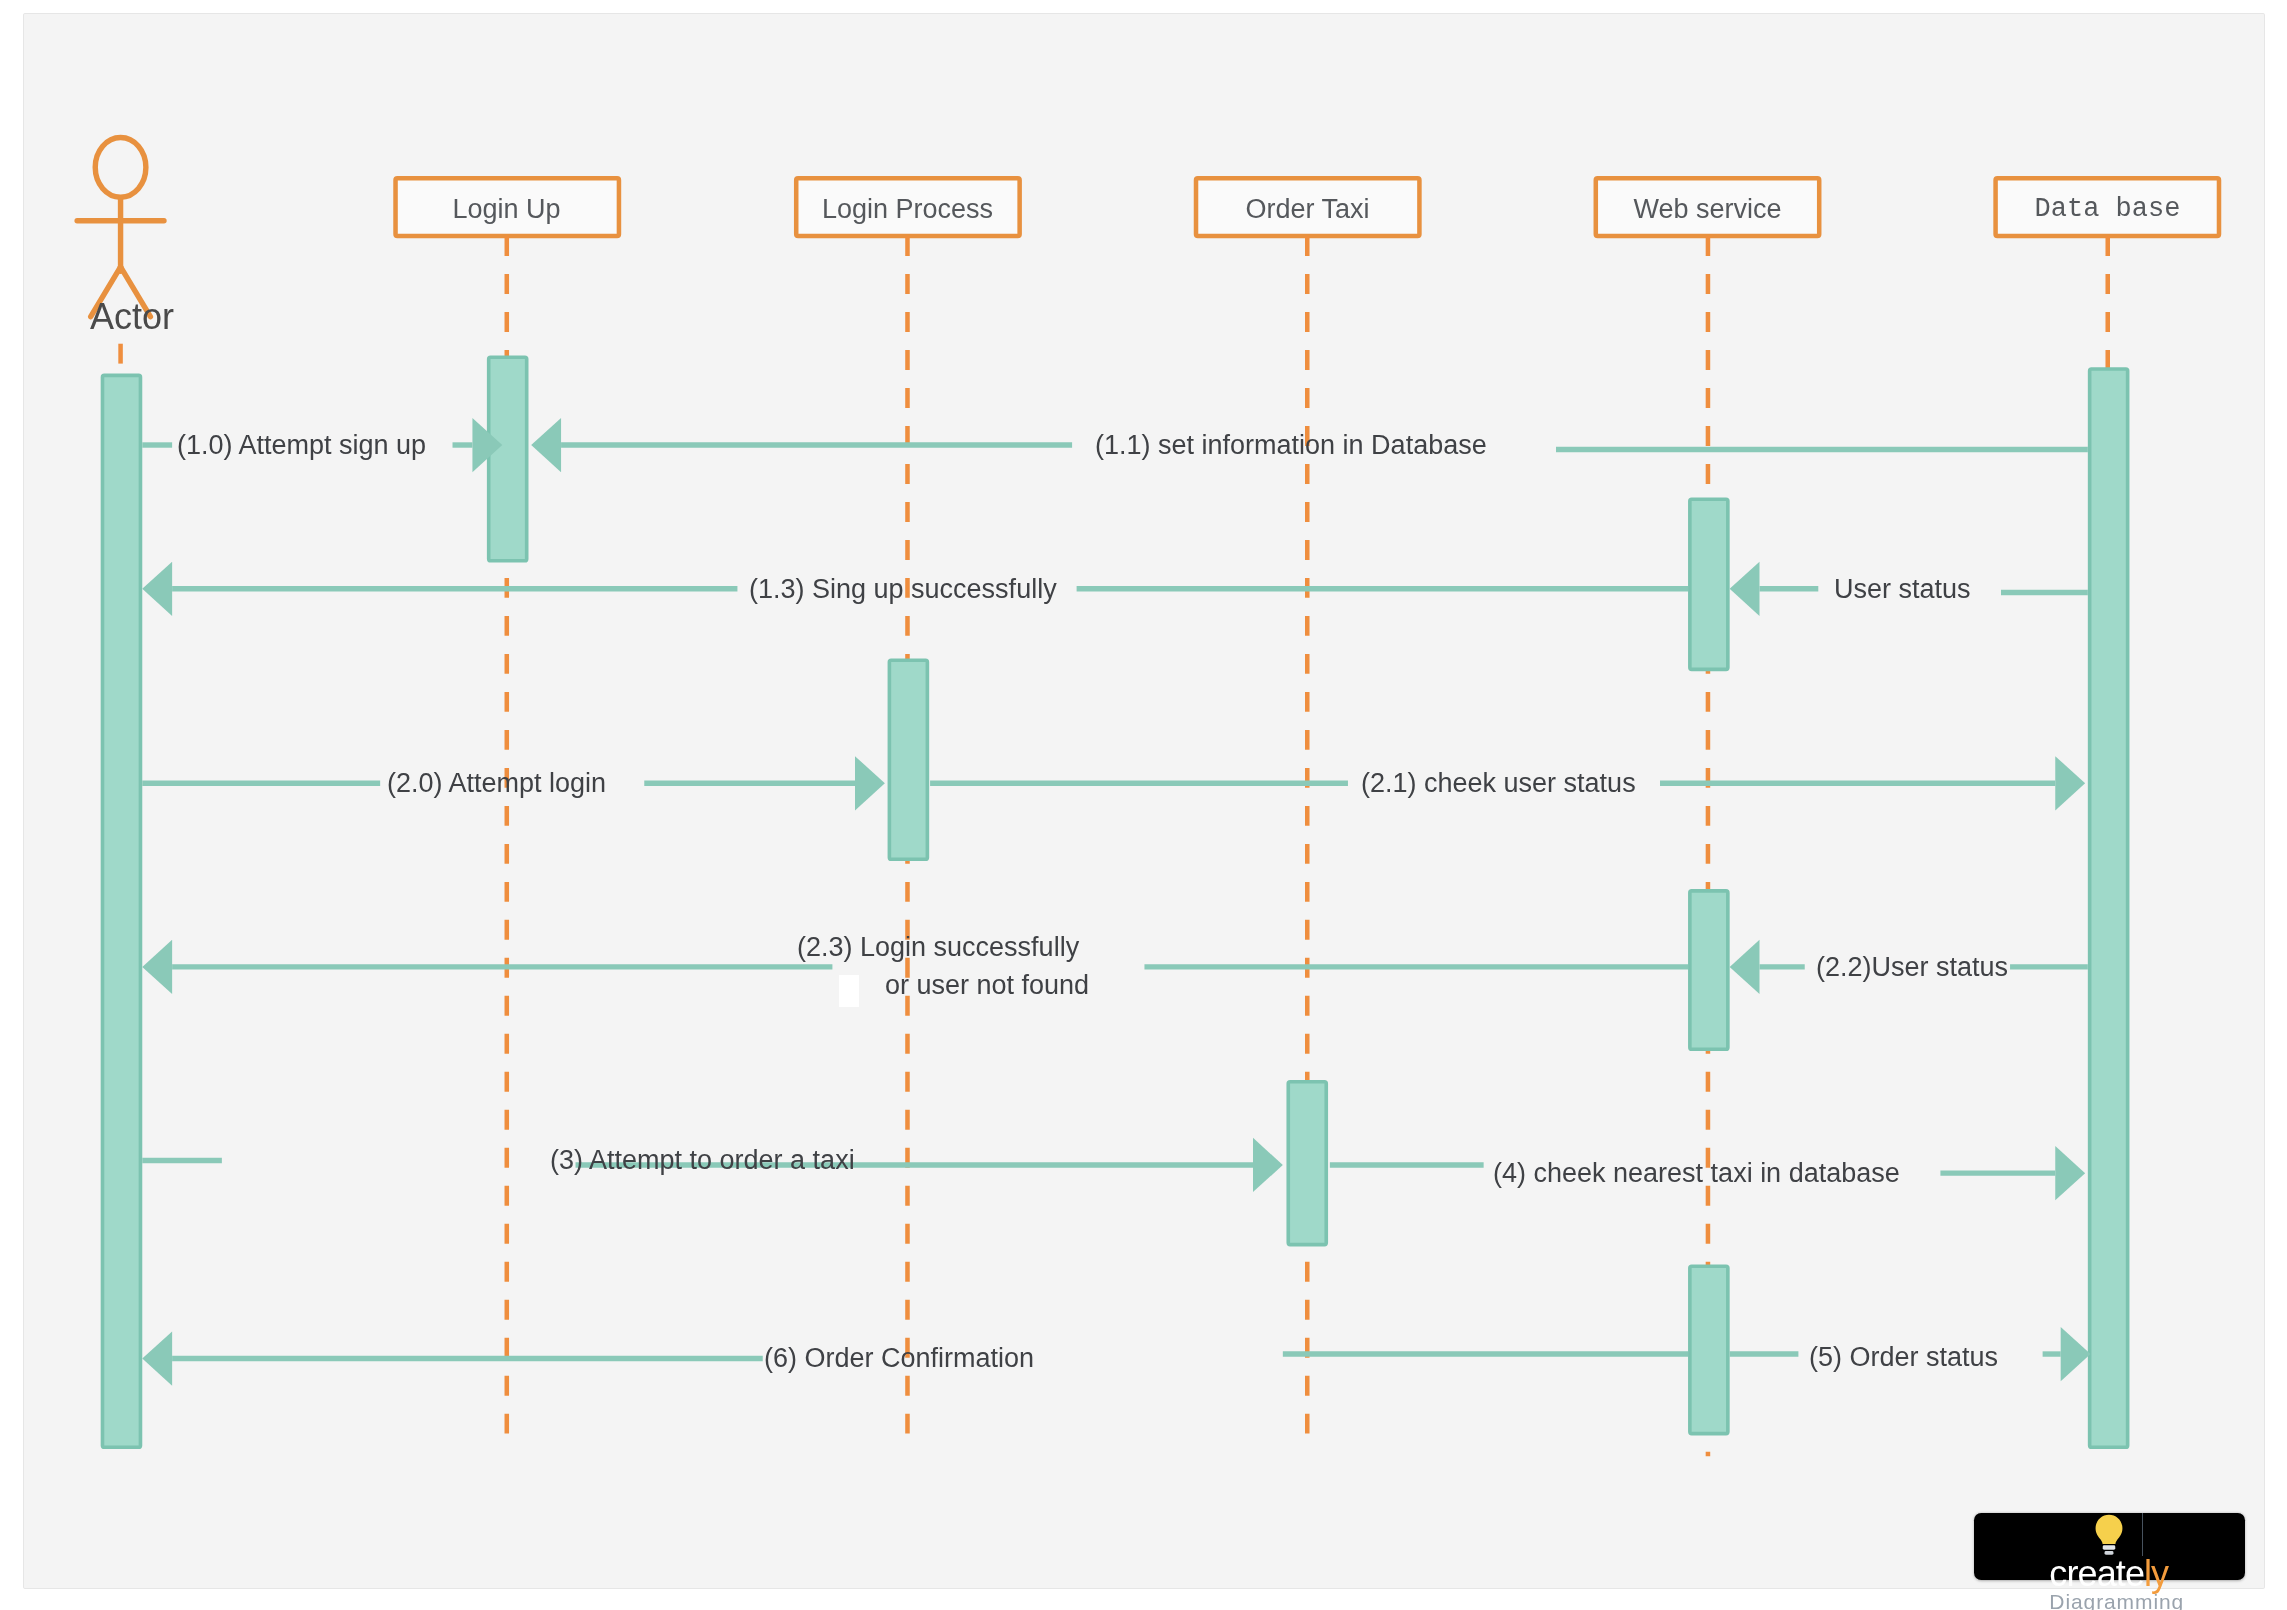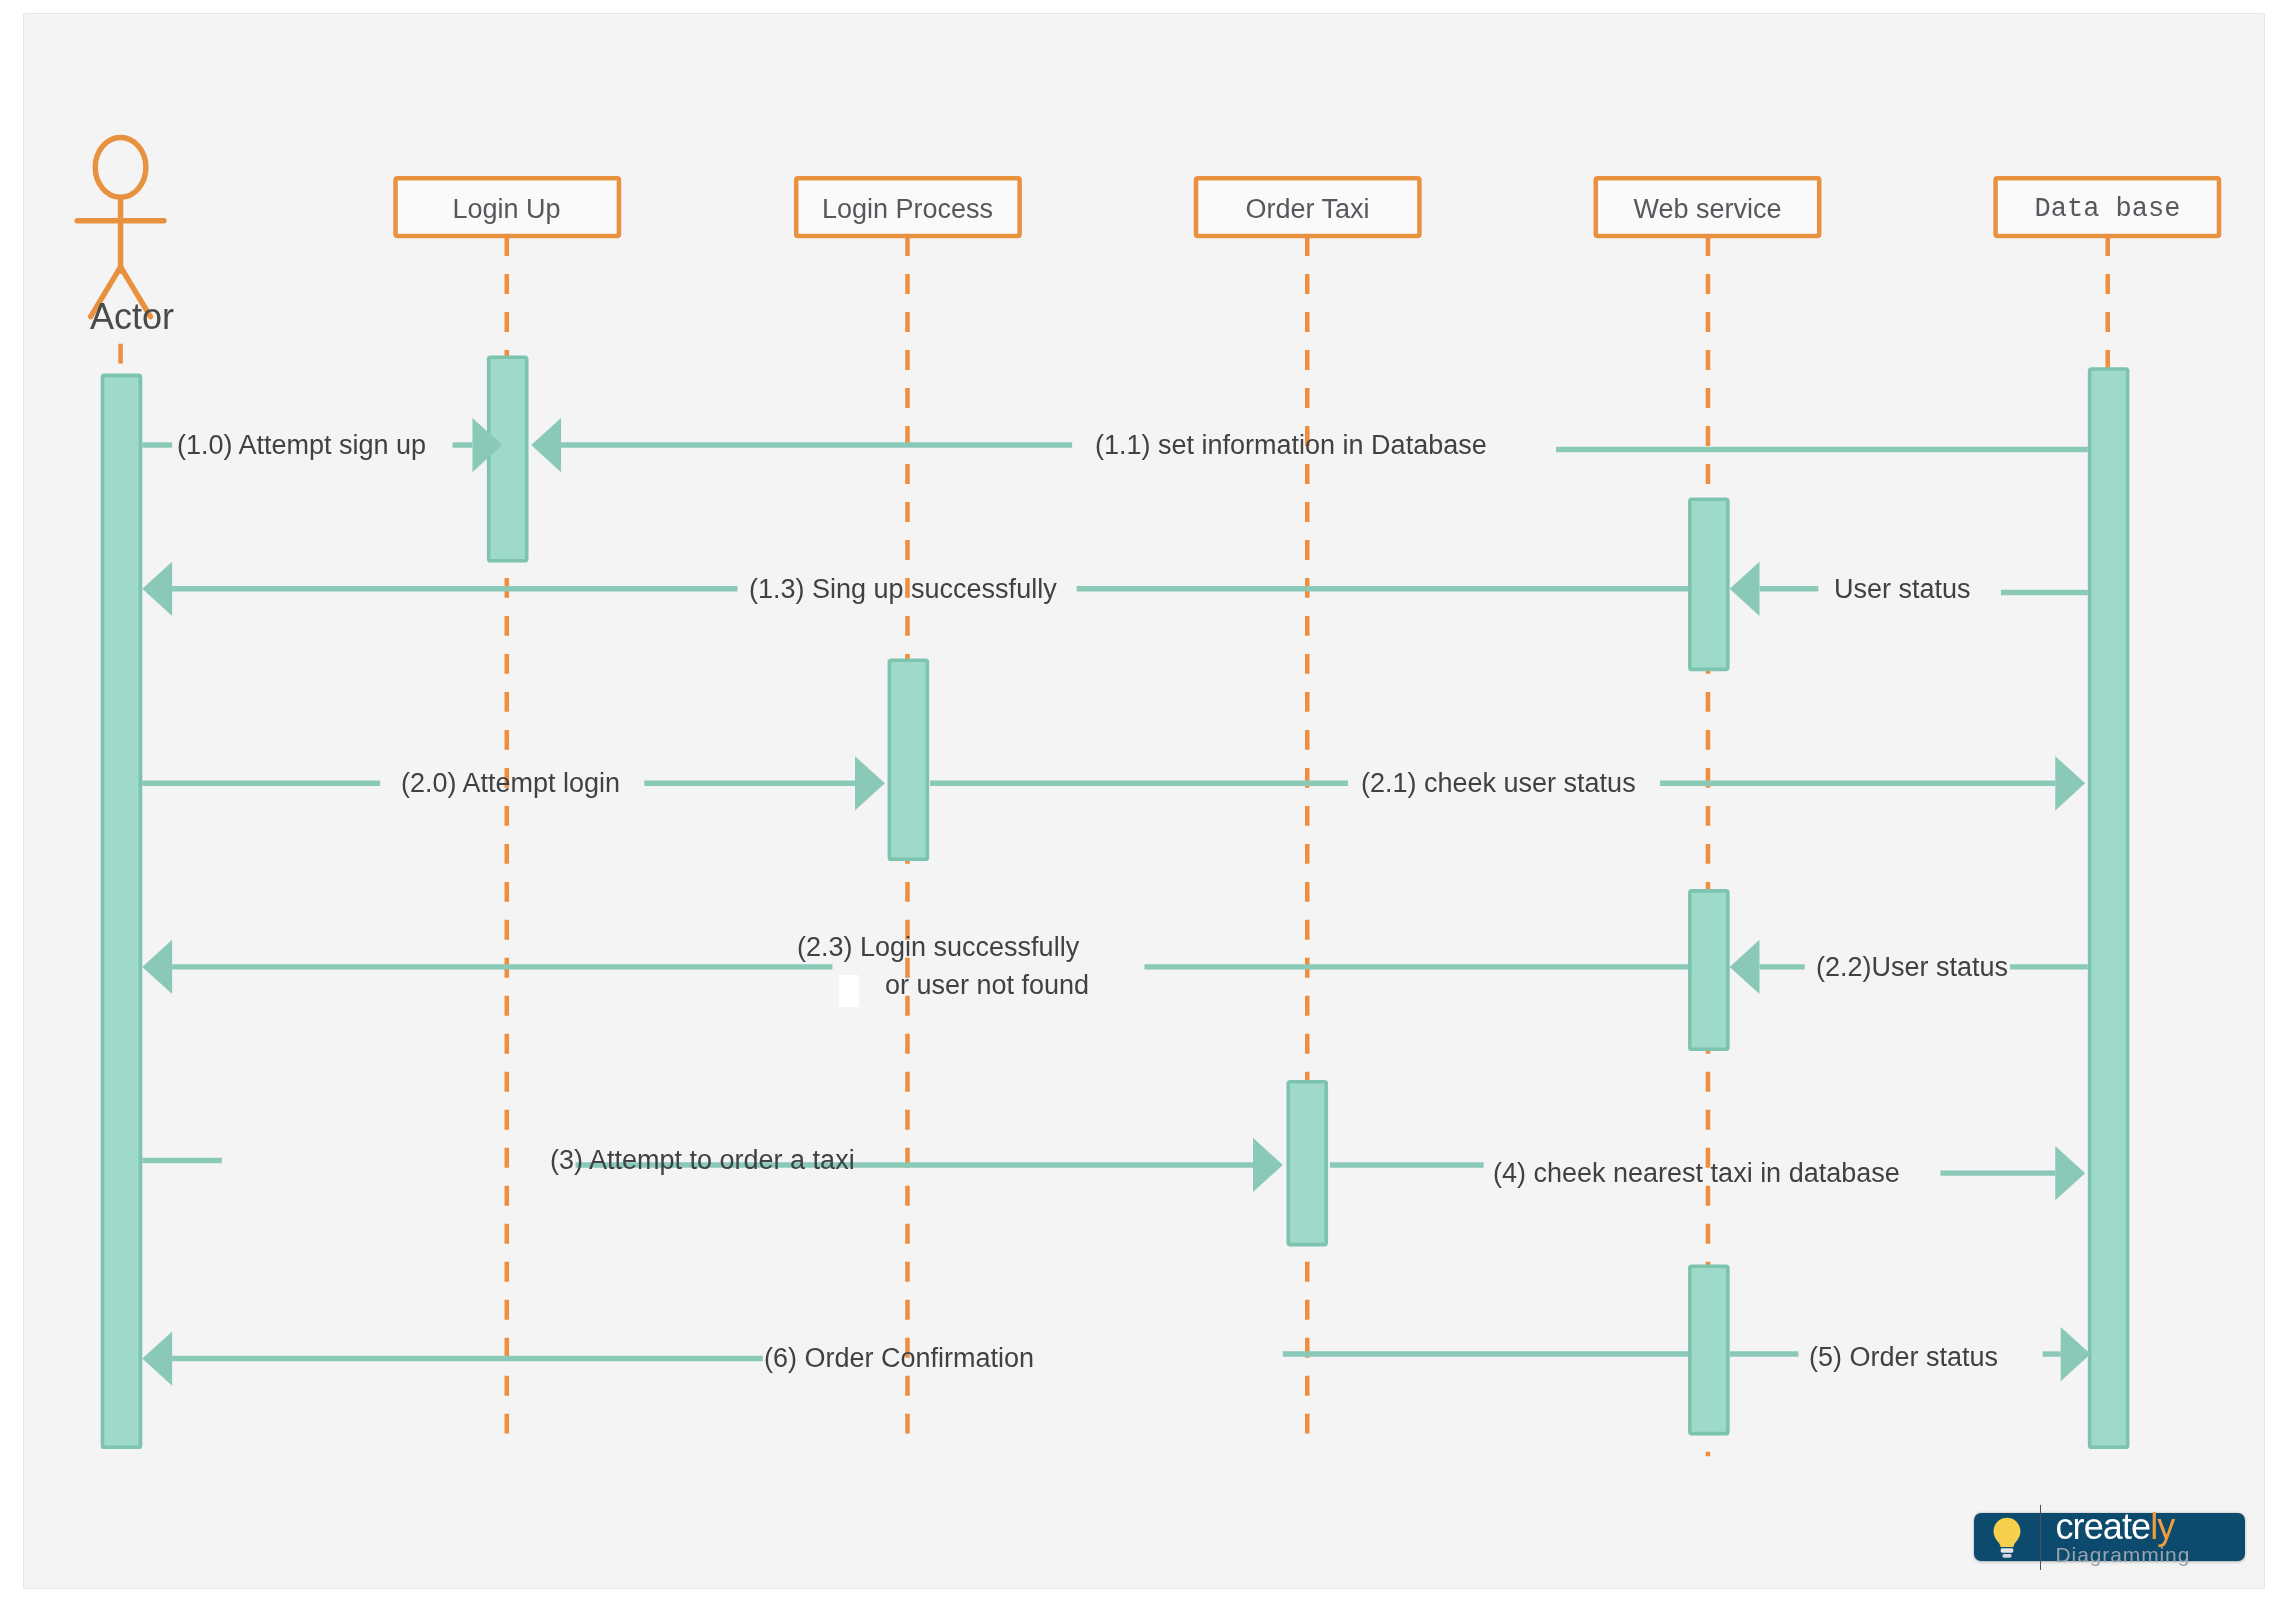--- a/index.html
+++ b/index.html
@@ -5,23 +5,23 @@
   html,body{margin:0;padding:0;background:#ffffff;}
   body{font-family:"Liberation Sans","DejaVu Sans",sans-serif;}
   #stage{position:relative;width:2288px;height:1610px;background:#ffffff;overflow:hidden;}
   #canvas{position:absolute;left:22.6px;top:12.7px;width:2242px;height:1576px;
           background:#f4f4f4;border:1.8px solid #e6e6e6;border-radius:1.8px;box-sizing:border-box;}
   .svg-layer{position:absolute;left:0;top:0;width:2288px;height:1610px;}
   .lbl{position:absolute;color:#4a4a4a;font-size:36px;line-height:33px;white-space:nowrap;}
   .hdr-label{position:absolute;color:#55585c;font-size:27px;white-space:nowrap;
              text-align:center;}
   .msg{position:absolute;color:#3f4145;font-size:27px;white-space:nowrap;}
-  .wmark{position:absolute;left:1974px;top:1513px;width:271px;height:48px;
-         background:#0c4a6e;border-radius:7.2px;display:flex;align-items:center;
-         box-shadow:0 0.9px 2.7px rgba(0,0,0,.3);}
+  .wmark{position:absolute;left:1974px;top:1513px;width:271px;height:67px;
+         background:#000000;border-radius:7.2px;display:flex;align-items:center;
+         box-shadow:0 0.9px 2.7px rgba(0,0,0,.3);flex-direction:column;}
   .wm-bulb{width:67px;height:65px;display:flex;align-items:center;justify-content:center;
            border-right:1.8px solid #47525e;box-sizing:border-box;}
   .wm-txt{flex:1;padding-left:14.5px;}
   .wm-top{font-size:36px;line-height:36px;color:#ffffff;font-weight:400;letter-spacing:-0.9px;}
   .wm-top .ly{color:#f39c3d;}
   .wm-sub{font-size:21px;line-height:20px;color:#9aa3ad;letter-spacing:0.9px;}
   .artifact{position:absolute;background:#ffffff;}
 </style>
 </head>
 <body>
@@ -162,21 +162,21 @@
   <div class="hdr-label" style="left:395px;top:194px;width:223px;">Login Up</div>
   <div class="hdr-label" style="left:796px;top:194px;width:223px;">Login Process</div>
   <div class="hdr-label" style="left:1196px;top:194px;width:223px;">Order Taxi</div>
   <div class="hdr-label" style="left:1596px;top:194px;width:223px;">Web service</div>
   <div class="hdr-label" style="left:1996px;top:194px;width:223px;font-family:Liberation Mono, monospace;">Data base</div>
 
   <div class="msg" style="left:177px;top:430px;">(1.0) Attempt sign up</div>
   <div class="msg" style="left:1095px;top:430px;">(1.1) set information in Database</div>
   <div class="msg" style="left:749px;top:574px;">(1.3) Sing up successfully</div>
   <div class="msg" style="left:1834px;top:574px;">User status</div>
-  <div class="msg" style="left:387px;top:768px;margin-left:14px;">(2.0) Attempt login</div>
+  <div class="msg" style="left:387px;top:768px;">(2.0) Attempt login</div>
   <div class="msg" style="left:1361px;top:768px;">(2.1) cheek user status</div>
   <div class="msg" style="left:797px;top:932px;">(2.3) Login successfully</div>
   <div class="msg" style="left:885px;top:970px;">or user not found</div>
   <div class="msg" style="left:1816px;top:952px;">(2.2)User status</div>
   <div class="msg" style="left:550px;top:1145px;">(3) Attempt to order a taxi</div>
   <div class="msg" style="left:1493px;top:1158px;">(4) cheek nearest taxi in database</div>
   <div class="msg" style="left:764px;top:1343px;">(6) Order Confirmation</div>
   <div class="msg" style="left:1809px;top:1342px;">(5) Order status</div>
 
   <div class="wmark">

